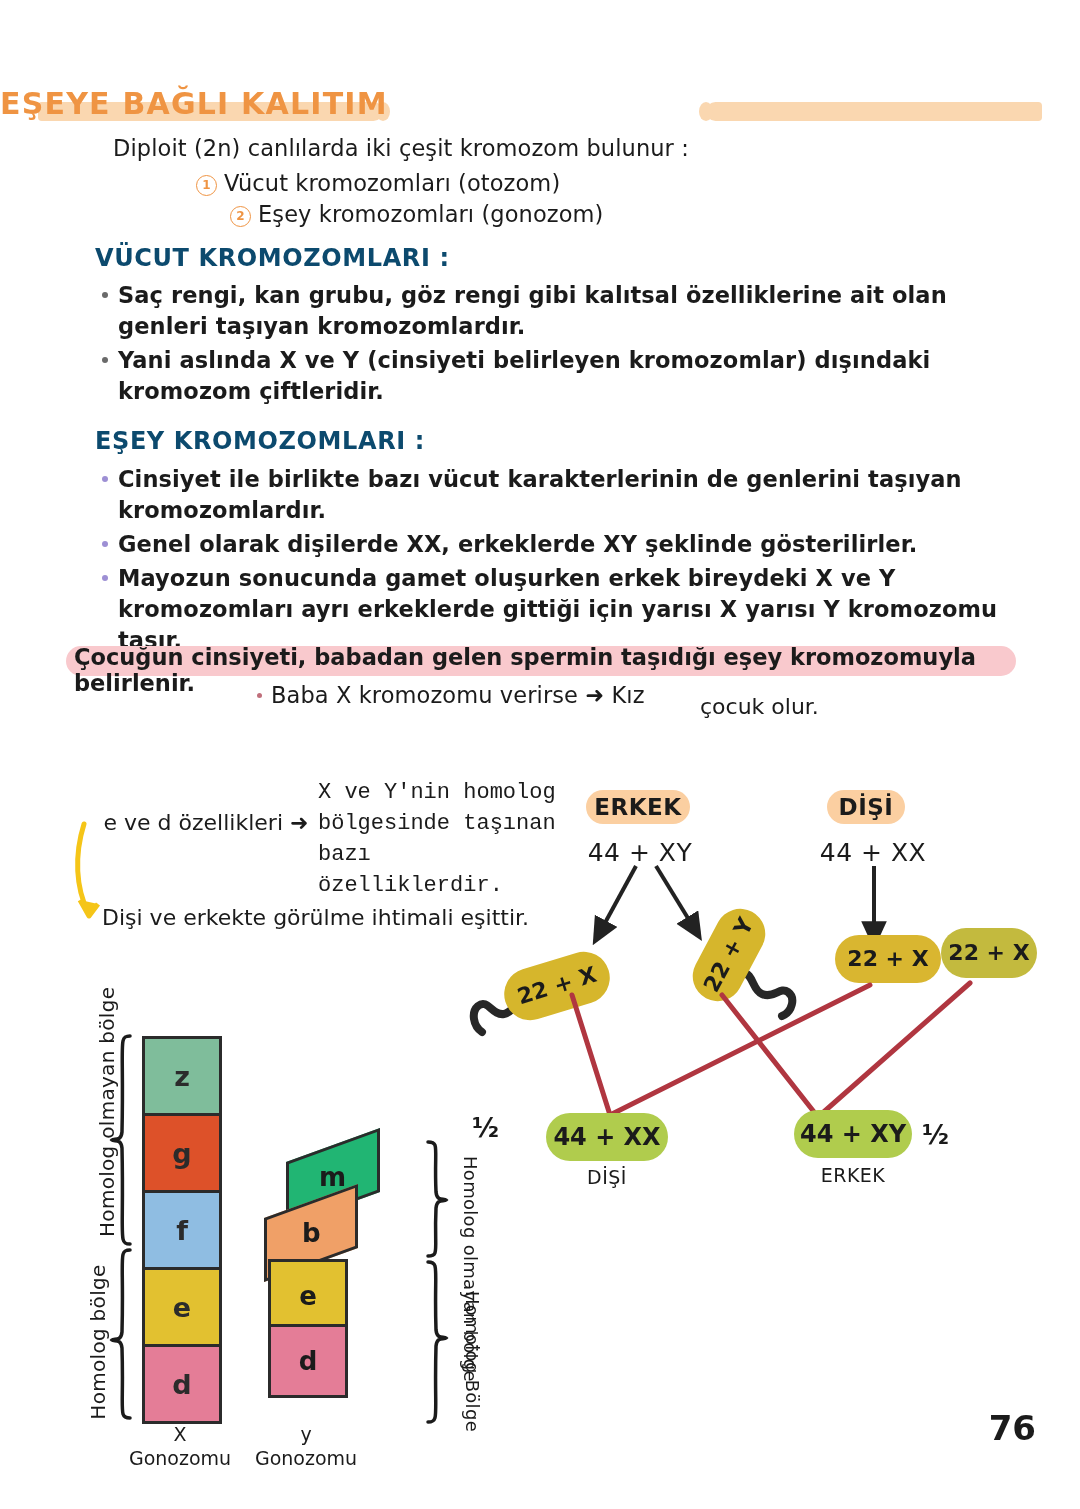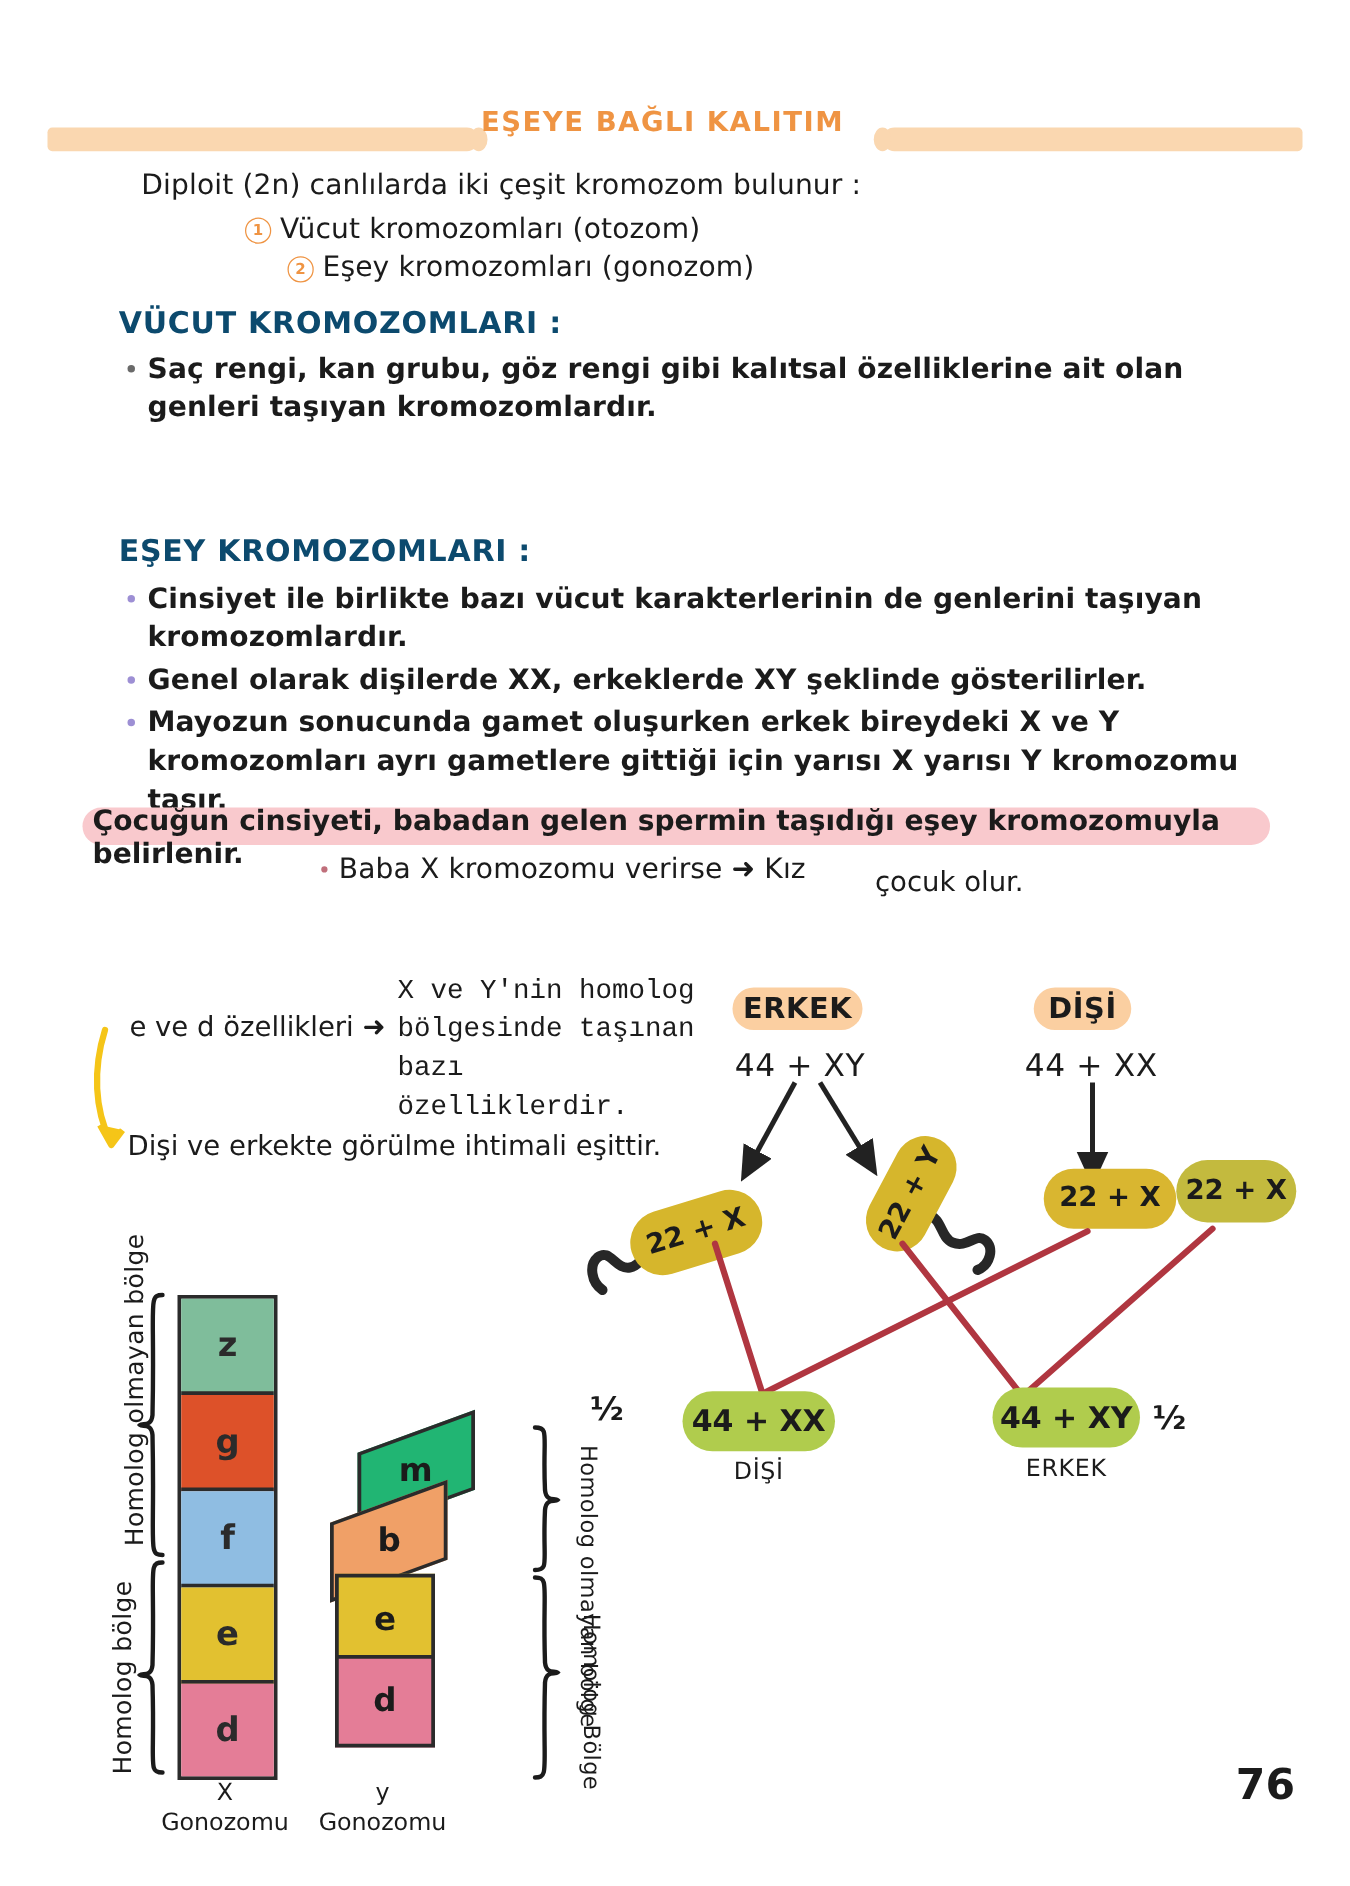--- a/index.html
+++ b/index.html
@@ -11,22 +11,22 @@
   .abs{position:absolute;}
   
   #header-banner{left:0;top:88px;width:1080px;height:46px;}
   .bar{position:absolute;top:14px;height:19px;background:#fad7b0;}
   .bar.left{left:38px;width:345px;border-radius:4px 10px 10px 4px;}
   .bar.right{left:706px;width:336px;border-radius:10px 4px 4px 10px;}
   .bar.left:after{content:"";position:absolute;right:-7px;top:0;width:14px;height:19px;
      background:#fad7b0;border-radius:50%;}
   .bar.right:before{content:"";position:absolute;left:-7px;top:0;width:14px;height:19px;
      background:#fad7b0;border-radius:50%;}
-  #page-title{left:0;top:86px;width:1060px;text-align:center;
-    font-size:22px;font-weight:700;letter-spacing:1.2px;color:#ef9443;}
+  #page-title{left:0;top:86px;width:1060px;text-align:left;
+    font-size:30px;font-weight:700;letter-spacing:1.2px;color:#ef9443;}
   
   .txt{font-size:22.5px;line-height:31px;letter-spacing:.1px;}
   #intro-line{left:113px;top:133px;width:760px;}
   .numbered{left:196px;width:640px;}
   #num-item-0{top:168px;}
   #num-item-1{top:199px;margin-left:34px;}
   .circnum{display:inline-block;width:19px;height:19px;line-height:18px;
     border:1.8px solid #ef9443;border-radius:50%;text-align:center;
     font-size:12px;color:#ef9443;font-weight:700;margin-right:7px;vertical-align:2px;}
   .sec-head{font-size:24px;font-weight:700;color:#0c4a6e;letter-spacing:.6px;}
@@ -123,27 +123,28 @@
 <div class="abs txt numbered" id="num-item-0">
   <span class="circnum">1</span><span>Vücut kromozomları (otozom)</span>
 </div>
 <div class="abs txt numbered" id="num-item-1">
   <span class="circnum">2</span><span>Eşey kromozomları (gonozom)</span>
 </div>
 
 <div class="abs sec-head" id="sec0-head">VÜCUT KROMOZOMLARI :</div>
 <div class="abs txt bullets" id="sec0-bullets">
   <div class="bul">Saç rengi, kan grubu, göz rengi gibi kalıtsal özelliklerine ait olan genleri taşıyan kromozomlardır.</div>
+  <div class="bul">Yani aslında X ve Y (cinsiyeti belirleyen kromozomlar) dışındaki kromozom çiftleridir.</div>
 </div>
 
 <div class="abs sec-head" id="sec1-head">EŞEY KROMOZOMLARI :</div>
 <div class="abs txt bullets" id="sec1-bullets">
   <div class="bul pur">Cinsiyet ile birlikte bazı vücut karakterlerinin de genlerini taşıyan kromozomlardır.</div>
   <div class="bul pur">Genel olarak dişilerde XX, erkeklerde XY şeklinde gösterilirler.</div>
-  <div class="bul pur">Mayozun sonucunda gamet oluşurken erkek bireydeki X ve Y kromozomları ayrı gametlere gittiği için yarısı X yarısı Y kromozomu taşır.</div>
+  <div class="bul pur">Mayozun sonucunda gamet oluşurken erkek bireydeki X ve Y kromozomları ayrı erkeklerde gittiği için yarısı X yarısı Y kromozomu taşır.</div>
 </div>
 
 <div class="abs" id="highlight-line"></div>
 <div class="abs" id="highlight-text">Çocuğun cinsiyeti, babadan gelen spermin taşıdığı eşey kromozomuyla belirlenir.</div>
 
 <div class="abs txt" id="baba-block">
   <div id="baba-l0">Baba  X kromozomu verirse ➜ Kız</div>
 </div>
 <div class="abs" id="cocuk-olur">çocuk olur.</div>
 

